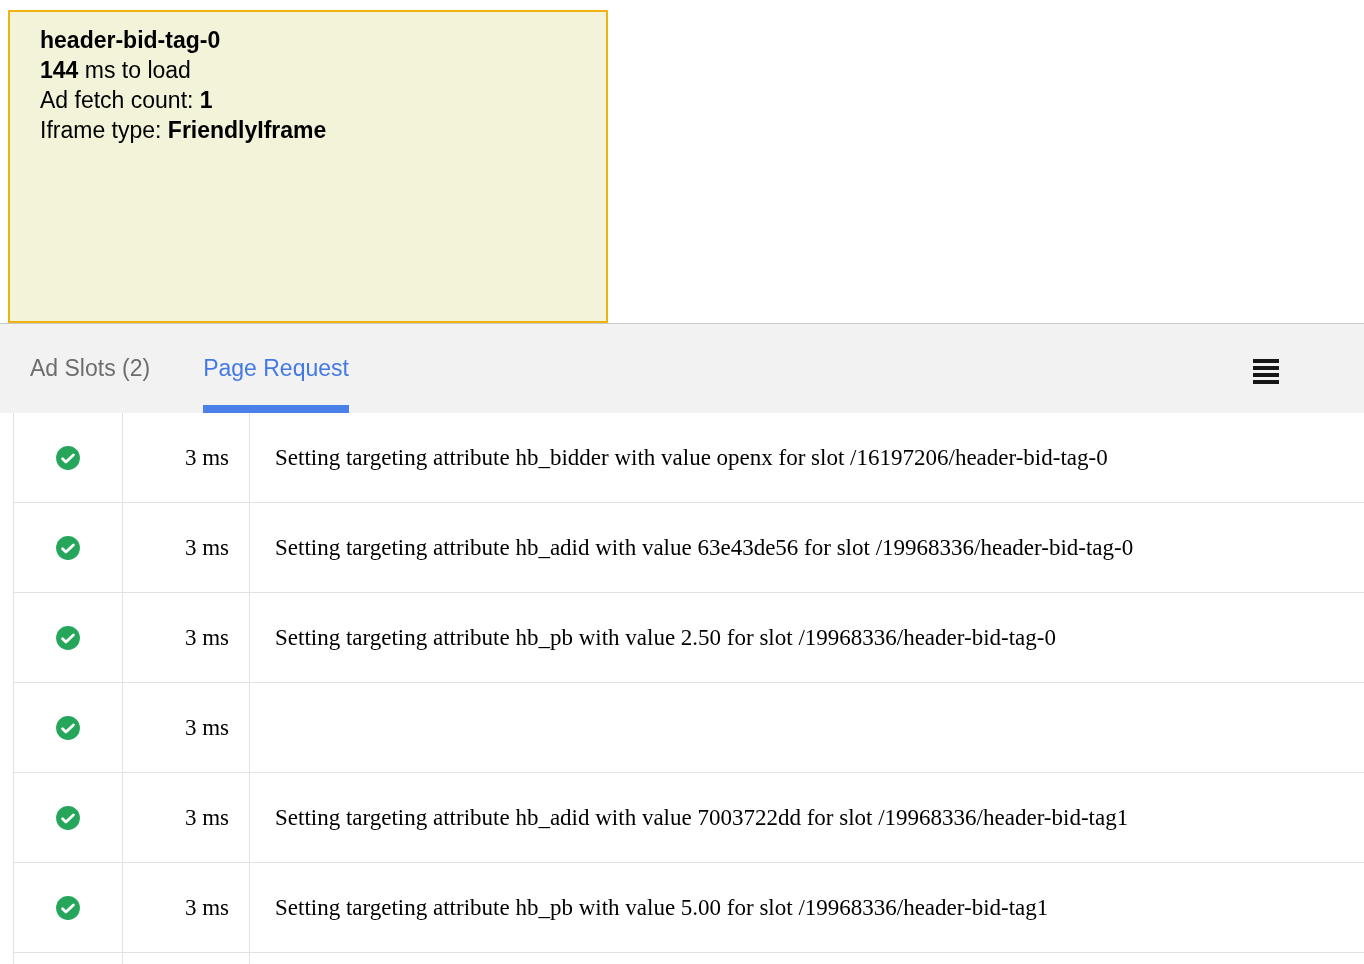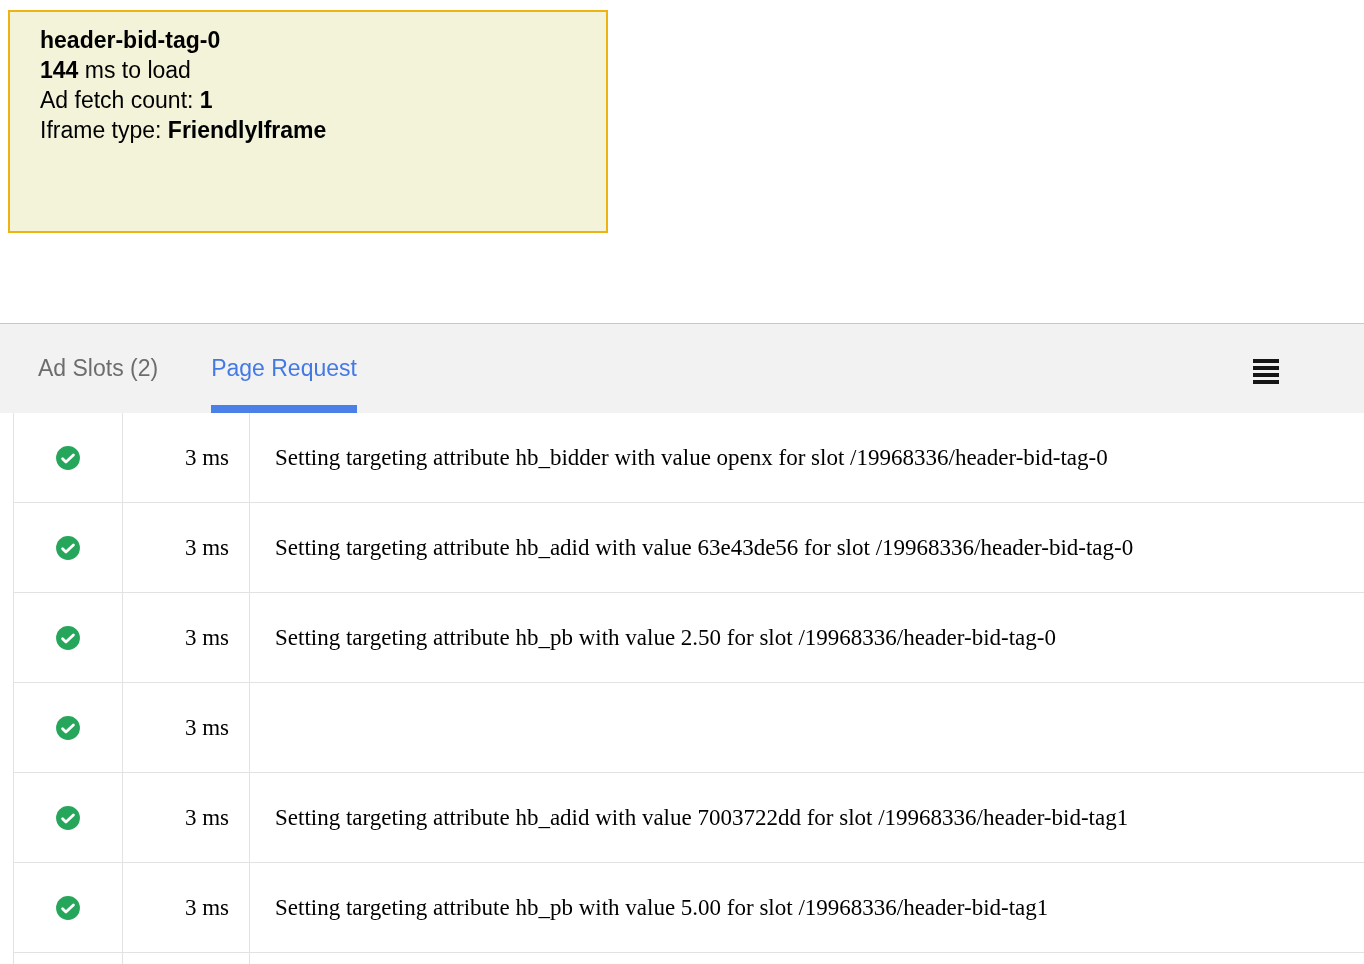--- a/index.html
+++ b/index.html
@@ -9,21 +9,21 @@
     position: relative;
     background: #ffffff;
     font-family: "Liberation Sans", sans-serif;
     color: #000;
   }
 
   
   .overlay-box {
     position: absolute;
     left: 8px; top: 10px;
-    width: 600px; height: 223px;
+    width: 600px; height: 313px;
     box-sizing: border-box;
     background: #f3f3da;
     border: 2px solid #eeb211;
     padding: 13px 30px;
     font-size: 23px;
     line-height: 30px;
   }
   .overlay-box b { font-weight: bold; }
 
   
@@ -42,21 +42,21 @@
     align-items: center;
     box-sizing: border-box;
     height: 100%;
     padding-top: 8px;
     border-bottom: 8px solid transparent;
     font-size: 23px;
     color: #6d6d6d;
     cursor: pointer;
     white-space: nowrap;
   }
-  .tab.first { margin-left: 38px; }
+  .tab.first { margin-left: 30px; }
   .tab.second { margin-left: 53px; }
   .tab.active {
     color: #4379e4;
     border-bottom-color: #4a80e8;
   }
   .menu-btn {
     position: absolute;
     top: 35px; right: 85px;
     width: 26px; height: 25px;
     cursor: pointer;
@@ -139,21 +139,21 @@
 <div class="log-table">
 
   <div class="row">
     <div class="cell status">
       <svg width="26" height="26" viewBox="0 0 24 24">
           <circle cx="12" cy="12" r="11" fill="#26a65b"></circle>
           <path d="M7 12.6l3.1 3.1L17 9.2" stroke="#ffffff" stroke-width="2.6" fill="none" stroke-linecap="round" stroke-linejoin="round"></path>
         </svg>
     </div>
     <div class="cell time">3 ms</div>
-    <div class="cell msg">Setting targeting attribute hb_bidder with value openx for slot /19968336/header-bid-tag-0</div>
+    <div class="cell msg">Setting targeting attribute hb_bidder with value openx for slot /16197206/header-bid-tag-0</div>
   </div>
 
   <div class="row">
     <div class="cell status">
       <svg width="26" height="26" viewBox="0 0 24 24">
           <circle cx="12" cy="12" r="11" fill="#26a65b"></circle>
           <path d="M7 12.6l3.1 3.1L17 9.2" stroke="#ffffff" stroke-width="2.6" fill="none" stroke-linecap="round" stroke-linejoin="round"></path>
         </svg>
     </div>
     <div class="cell time">3 ms</div>

